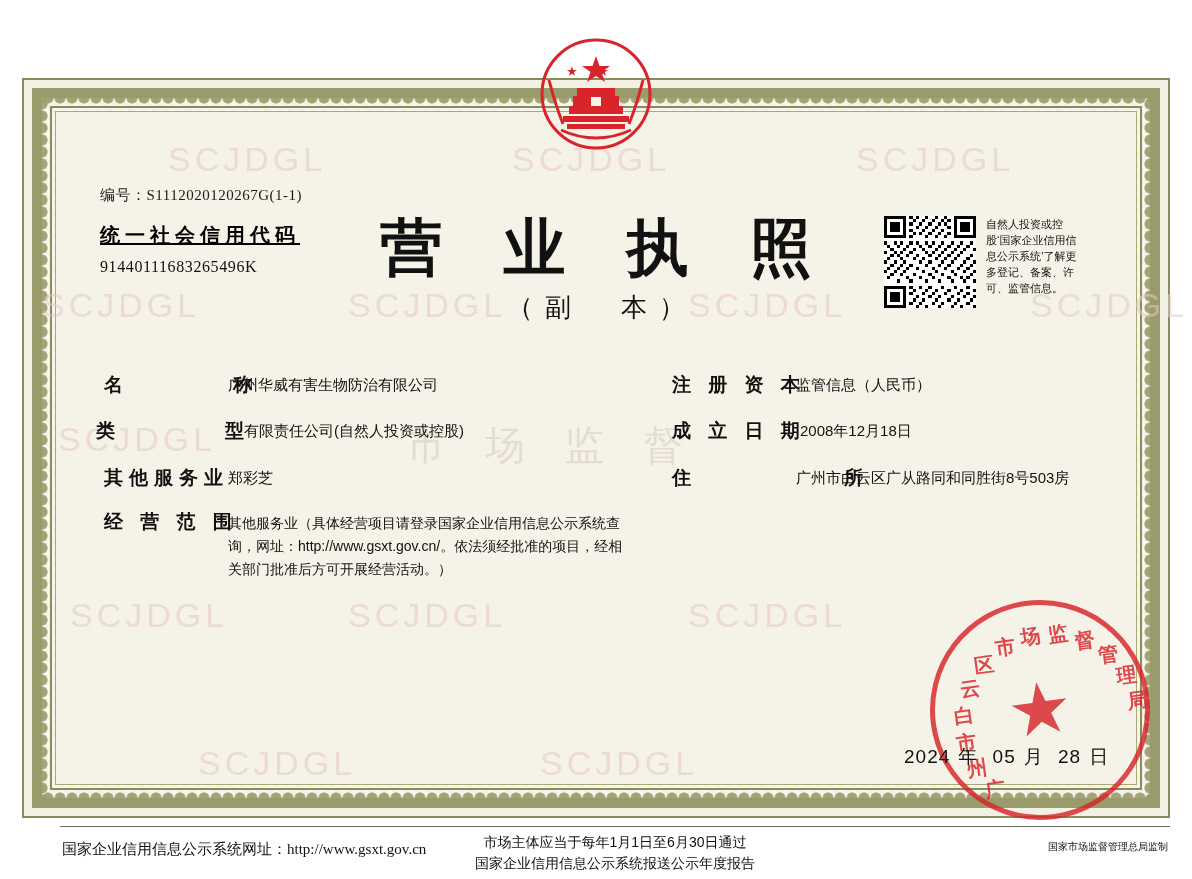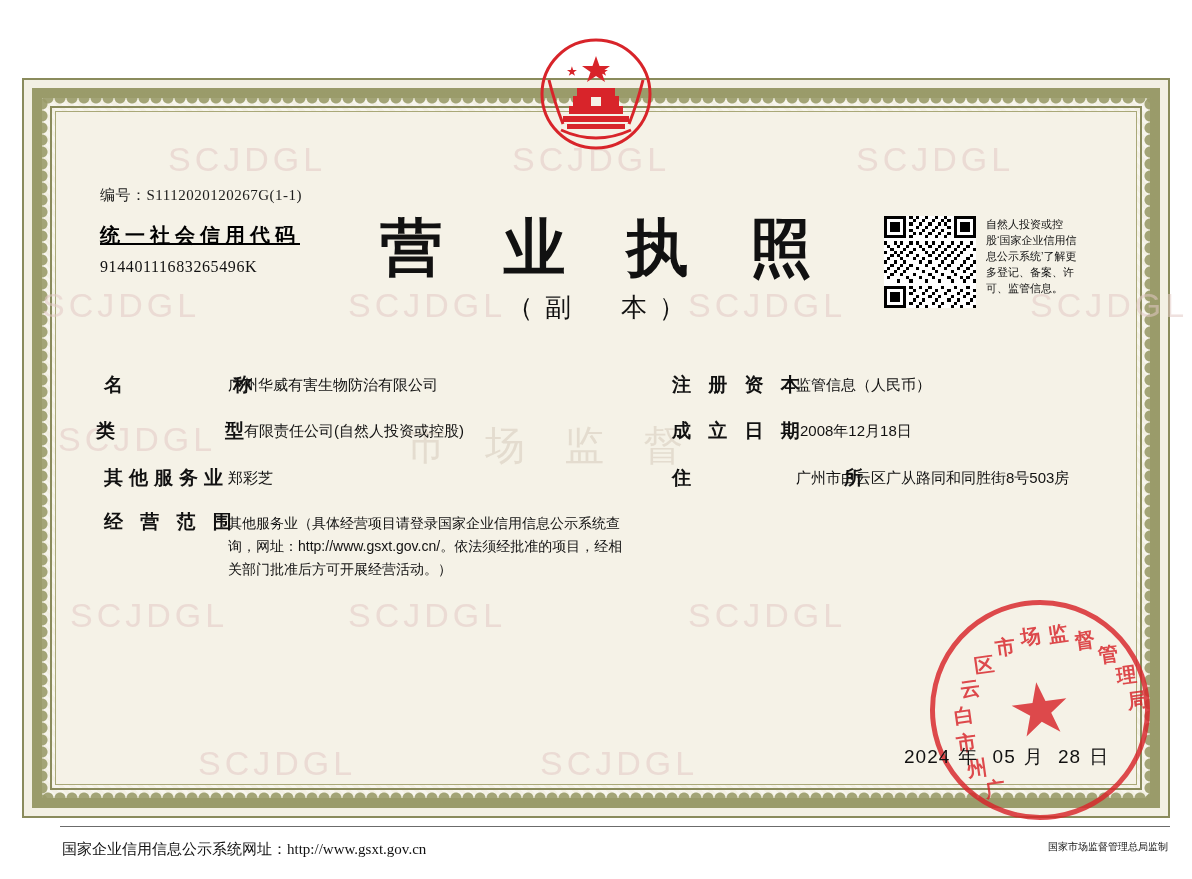--- a/index.html
+++ b/index.html
@@ -519,16 +519,20 @@
       <span>28</span><span>日</span>
     </div>
 
   </div>
 
   <div class="footer">
     <div class="footer-rule"></div>
     <div class="f-left">
       <span>国家企业信用信息公示系统网址：</span><span class="url">http://www.gsxt.gov.cn</span>
     </div>
+    <div class="f-center">
+      <div>市场主体应当于每年1月1日至6月30日通过</div>
+      <div>国家企业信用信息公示系统报送公示年度报告</div>
+    </div>
     <div class="f-right">国家市场监督管理总局监制</div>
   </div>
 
 </div>
 
 </body></html>

